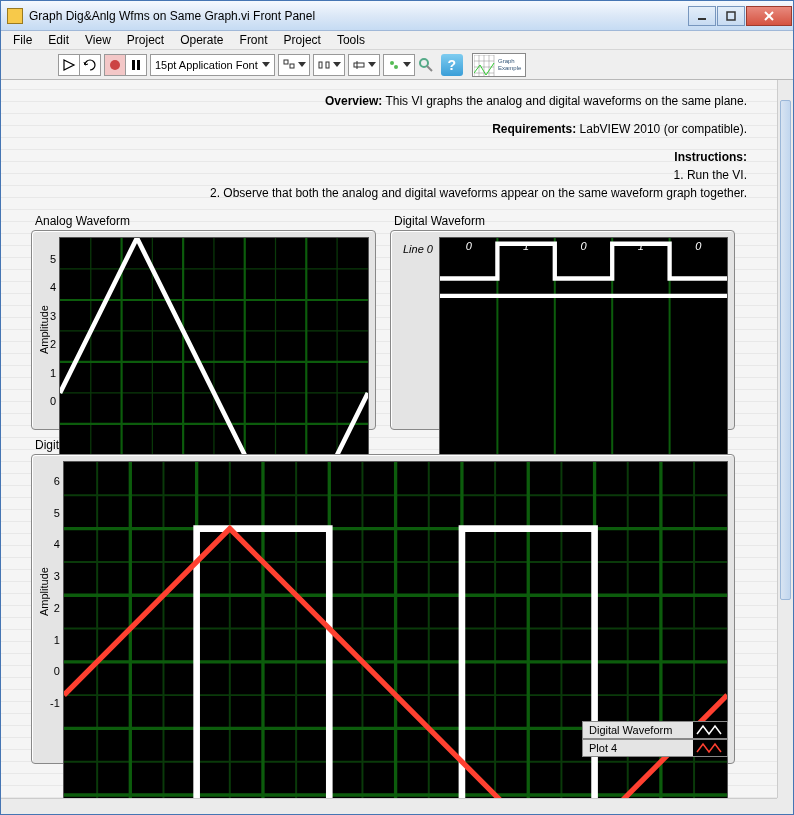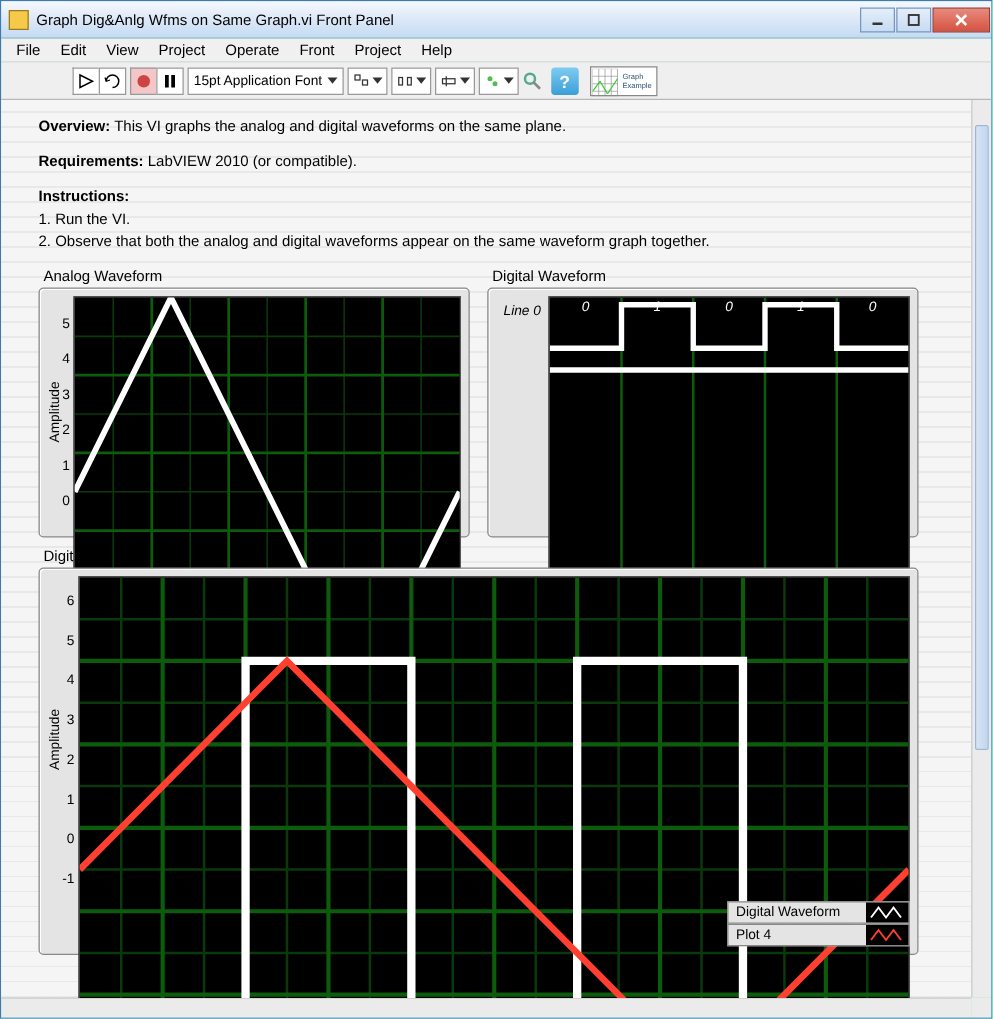--- a/index.html
+++ b/index.html
@@ -28,21 +28,21 @@
 .search-box input { border: none; outline: none; font-size: 11px; width: 100%; color: #888; }
 .magnifier { width: 16px; height: 16px; }
 .qmark { width: 22px; height: 22px; background: linear-gradient(#7eccf0, #3a9ed8); border-radius: 3px; display: flex; align-items: center; justify-content: center; color: #fff; font-weight: bold; font-size: 14px; margin-left: 4px; }
 .graph-example { width: 54px; height: 24px; border: 1px solid #888; background: #fff; margin-left: 6px; padding: 1px; }
 
 .workspace { flex: 1; background: repeating-linear-gradient(0deg, #e8e8e8 0, #e8e8e8 1px, #f5f5f5 1px, #f5f5f5 12px), repeating-linear-gradient(90deg, #e8e8e8 0, #e8e8e8 1px, transparent 1px, transparent 12px); overflow: auto; padding: 12px 30px; position: relative; }
 .ws-inner { }
 
 .info-text { font-size: 12px; line-height: 1.5; margin-bottom: 8px; }
 .info-text b { font-weight: bold; }
-.info-block { margin-bottom: 10px; }
+.info-block { margin-bottom: 10px; text-align: right; }
 
 .graph-label { font-size: 12px; margin: 2px 0 2px 4px; }
 
 .graph-frame { background: #e4e4e4; border: 1px solid #888; border-radius: 4px; padding: 6px; box-shadow: inset 1px 1px 0 #fff; position: relative; }
 
 .row-top { display: flex; gap: 14px; margin-bottom: 8px; }
 .col1 { width: 345px; }
 .col2 { width: 345px; }
 
 .plot-area { background: #000; position: relative; border: 1px solid #555; }
@@ -96,21 +96,21 @@
   </div>
 
   <div class="menubar">
     <span class="menu-item">File</span>
     <span class="menu-item">Edit</span>
     <span class="menu-item">View</span>
     <span class="menu-item">Project</span>
     <span class="menu-item">Operate</span>
     <span class="menu-item">Front</span>
     <span class="menu-item">Project</span>
-    <span class="menu-item">Help</span>
+    <span class="menu-item">Tools</span>
   </div>
 
   <div class="toolbar">
     <div style="width:48px"></div>
     <div class="tb-group">
       <div class="tb-btn">
           <svg width="14" height="14" viewBox="0 0 14 14">
             <path d="M2 2 L12 7 L2 12 Z" fill="none" stroke="#000" stroke-width="1.2"></path>
           </svg>
         </div>

